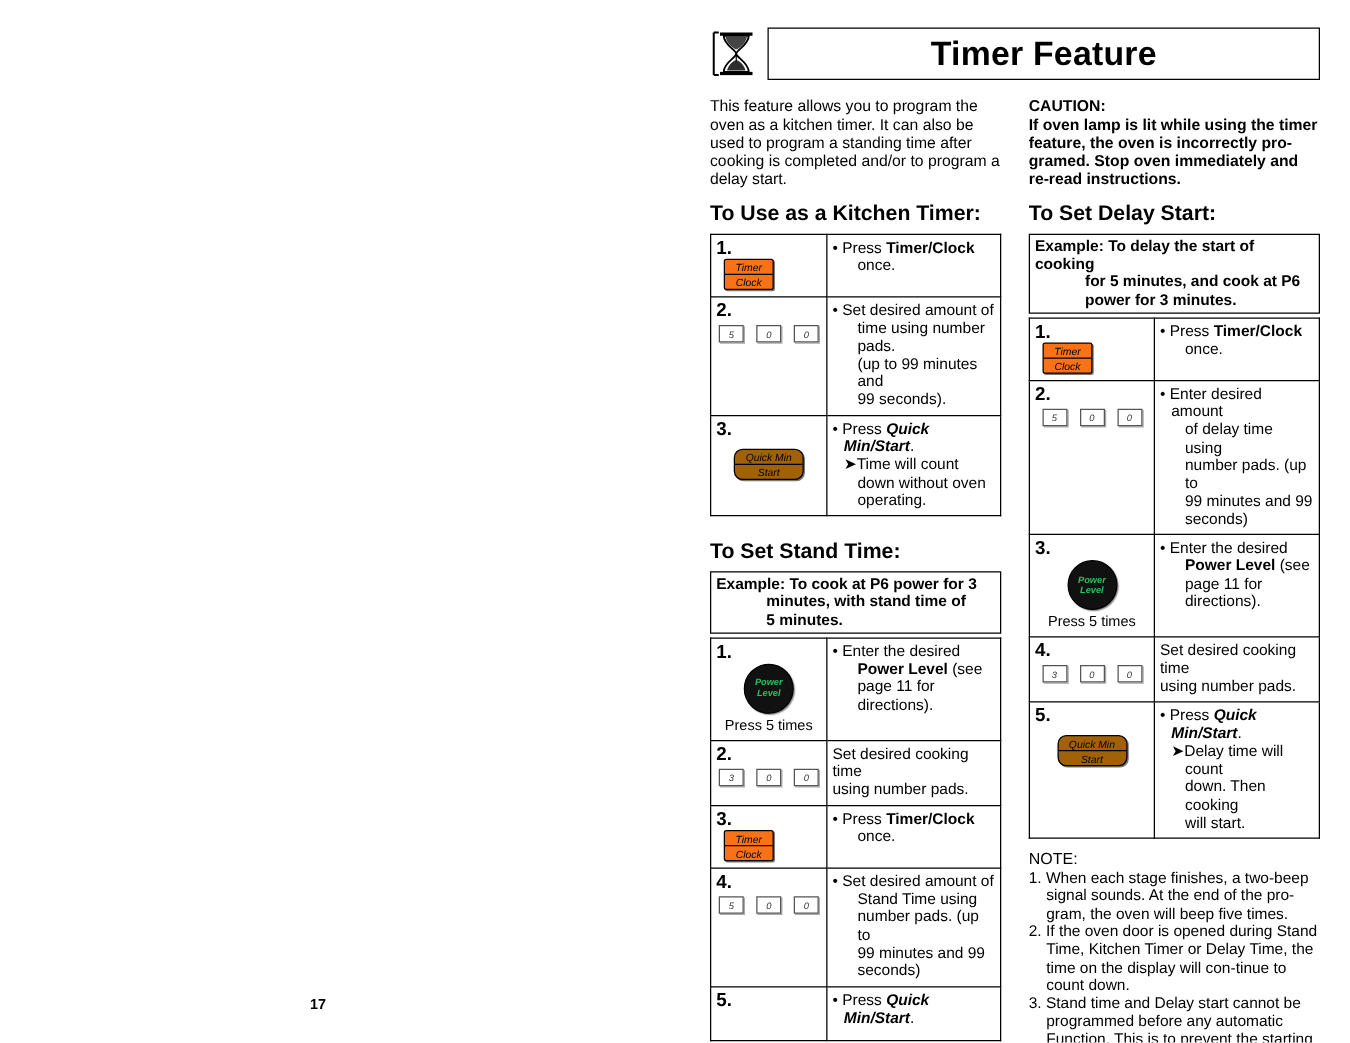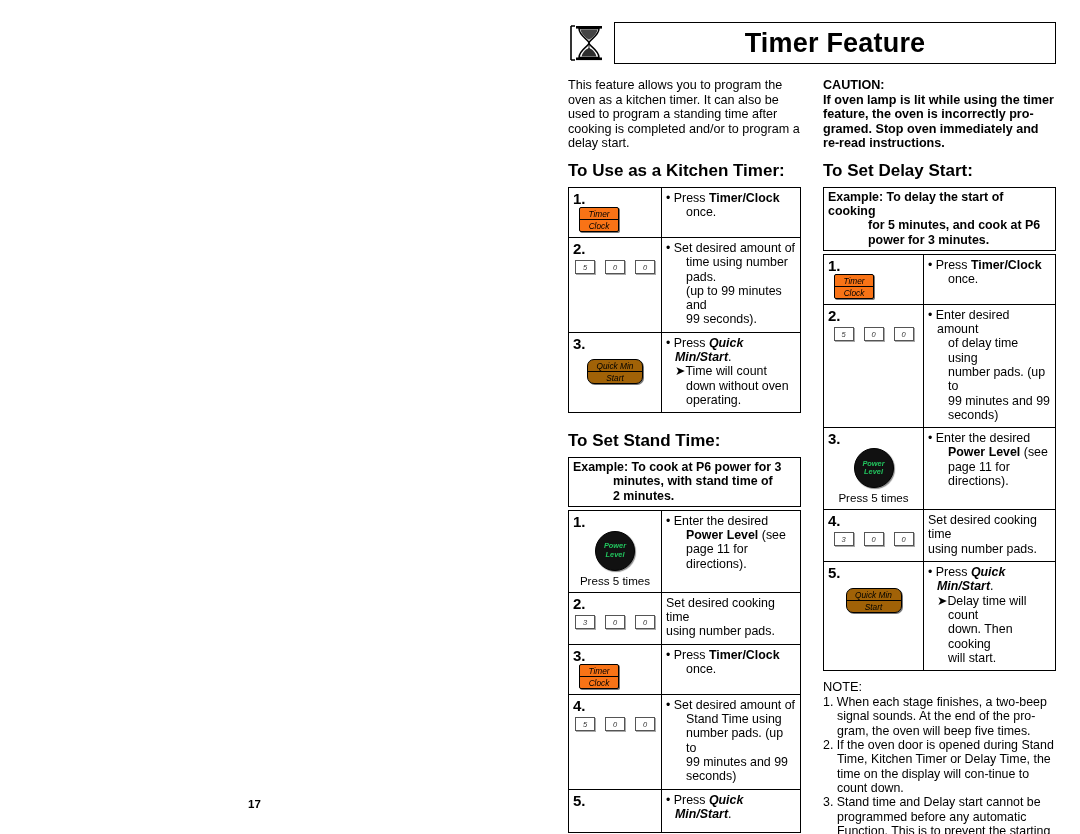--- a/index.html
+++ b/index.html
@@ -327,21 +327,21 @@
             </td>
           </tr>
         </tbody>
           </table>
 
         <h2 class="section" style="margin-top:18px;">To Set Stand Time:</h2>
 
         <div class="example-box">
           <span>Example: To cook at P6 power for 3</span>
           <span class="indent">minutes, with stand time of</span>
-          <span class="indent2">2 minutes.</span>
+          <span class="indent2">5 minutes.</span>
         </div>
 
         <table class="steps">
           <tbody>
               <tr>
             <td class="keycell">
               <span class="stepnum">1.</span>
               <div class="powerkey-wrap">
                 <span class="power-circle">
                   <span>Power</span>

